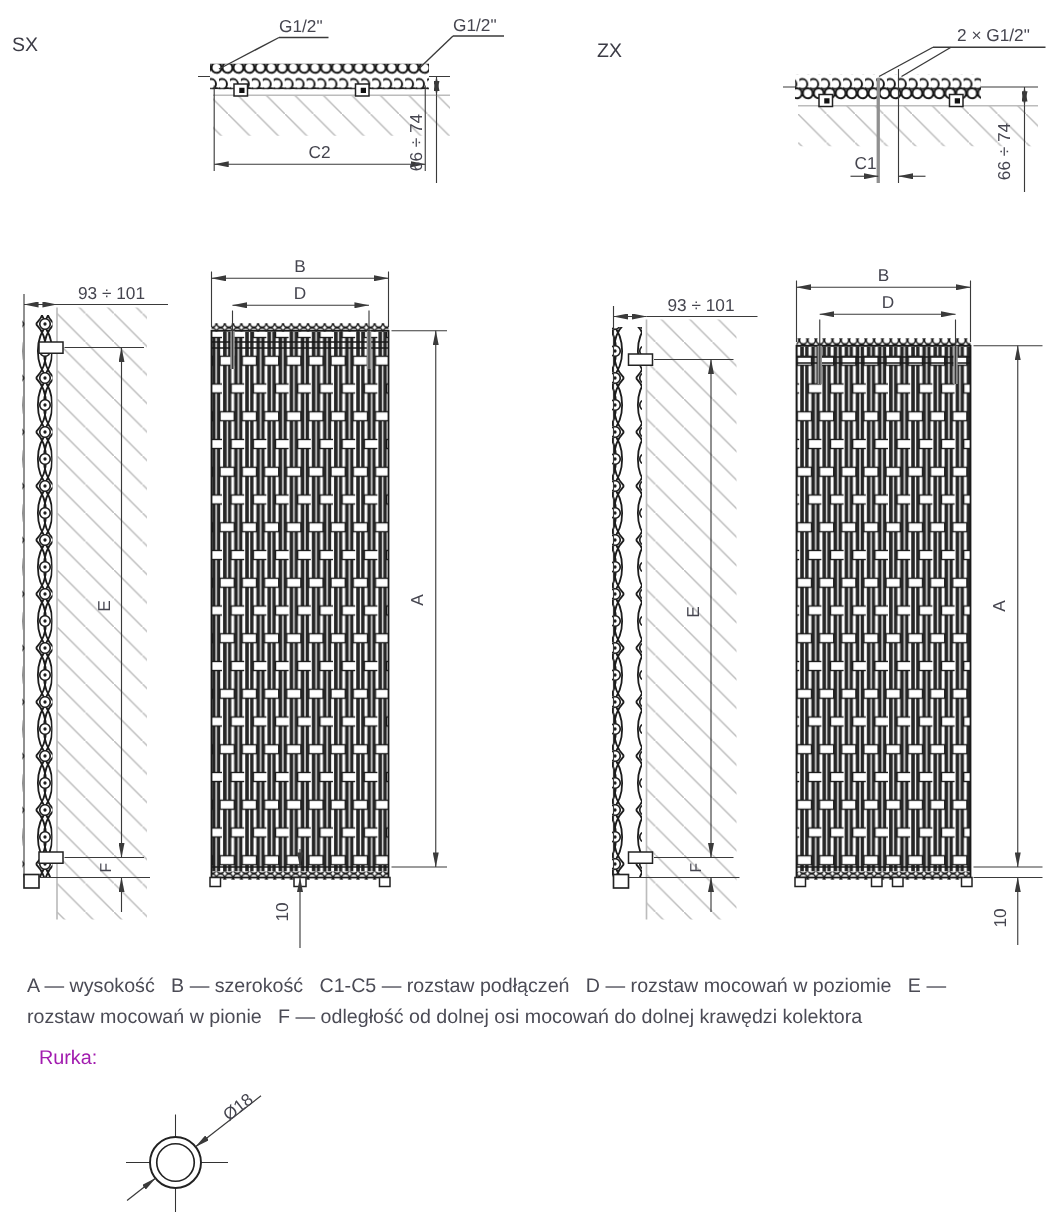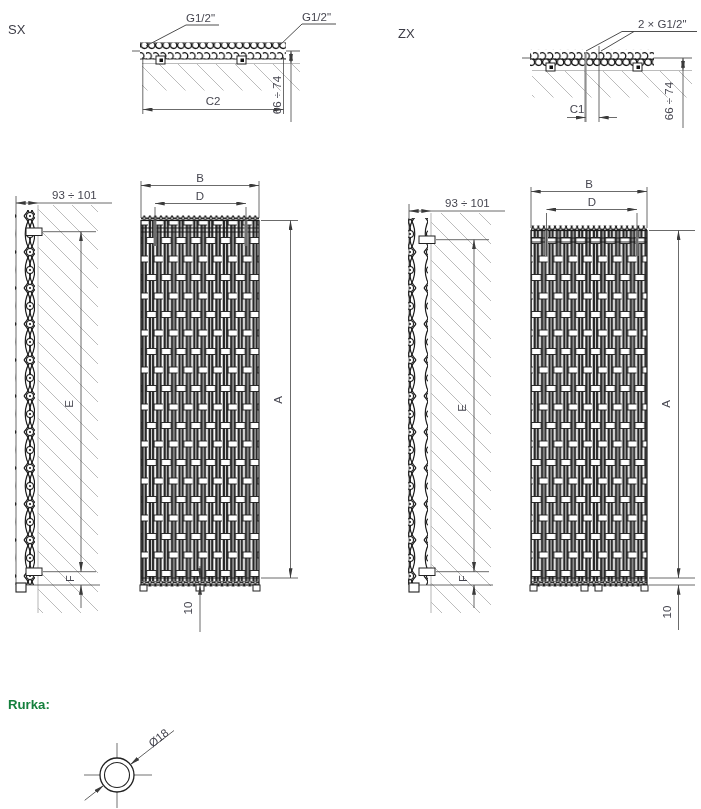--- a/index.html
+++ b/index.html
@@ -3,21 +3,21 @@
 <meta charset="utf-8">
 <style>
   html,body{margin:0;padding:0;background:#fff;}
   #page{position:relative;width:701px;height:809px;background:#ffffff;overflow:hidden;
         font-family:"Liberation Sans",sans-serif;}
   svg text{font-family:"Liberation Sans",sans-serif;fill:#45454f;}
   .dimtxt{font-size:11.5px;}
   .vartxt{font-size:13px;fill:#3c3c46;}
   #legend{position:absolute;left:18px;top:647px;width:660px;
           font-size:13.1px;line-height:20.5px;color:#4b4b55;white-space:pre-wrap;}
-  #rurka{position:absolute;left:8px;top:697px;font-size:13.2px;font-weight:bold;color:#15803d;}
+  #rurka{position:absolute;left:26px;top:697px;font-size:13.2px;font-weight:normal;color:#a21caf;}
 </style>
 </head>
 <body>
 
 <div id="page">
 
 <svg width="701" height="809" viewBox="0 0 701 809">
   <defs>
     <marker id="arw" viewBox="0 0 10 4" refX="9.7" refY="2" markerWidth="10" markerHeight="4" orient="auto-start-reverse" markerUnits="userSpaceOnUse">
       <path d="M0,0 L10,2 L0,4 z" fill="#3a3a3a"></path>
@@ -306,15 +306,16 @@
     <circle cx="117" cy="775" r="17" fill="#fff" stroke="#222" stroke-width="1.3"></circle>
     <circle cx="117" cy="775" r="12.5" fill="none" stroke="#222" stroke-width="1.1"></circle>
     <g stroke="#3a3a3a" stroke-width="0.8">
       <line x1="84.7" y1="800.3" x2="103.6" y2="785.5" marker-end="url(#arw)"></line>
       <line x1="174" y1="730.5" x2="130.4" y2="764.5" marker-end="url(#arw)"></line>
     </g>
     <text transform="translate(161,741) rotate(-38)" text-anchor="middle" class="dimtxt">Ø18</text>
   </g>
 </svg>
 
+<div id="legend">A — wysokość   B — szerokość   C1-C5 — rozstaw podłączeń   D — rozstaw mocowań w poziomie   E — rozstaw mocowań w pionie   F — odległość od dolnej osi mocowań do dolnej krawędzi kolektora</div>
 <div id="rurka">Rurka:</div>
 
 </div>
 
 </body></html>

